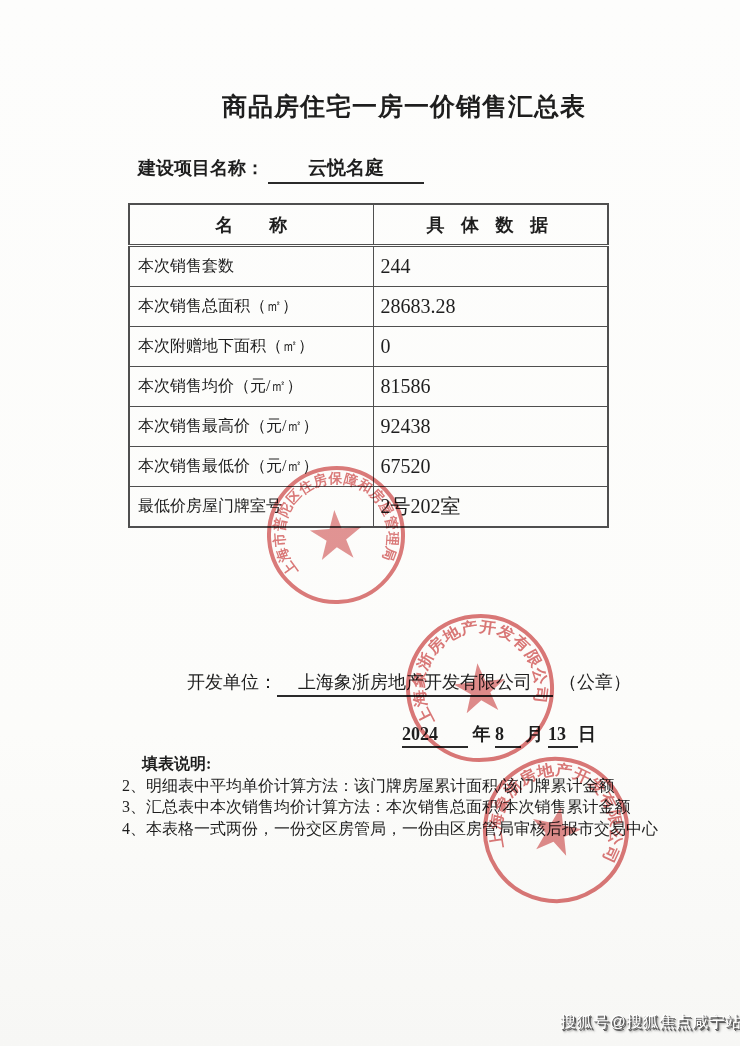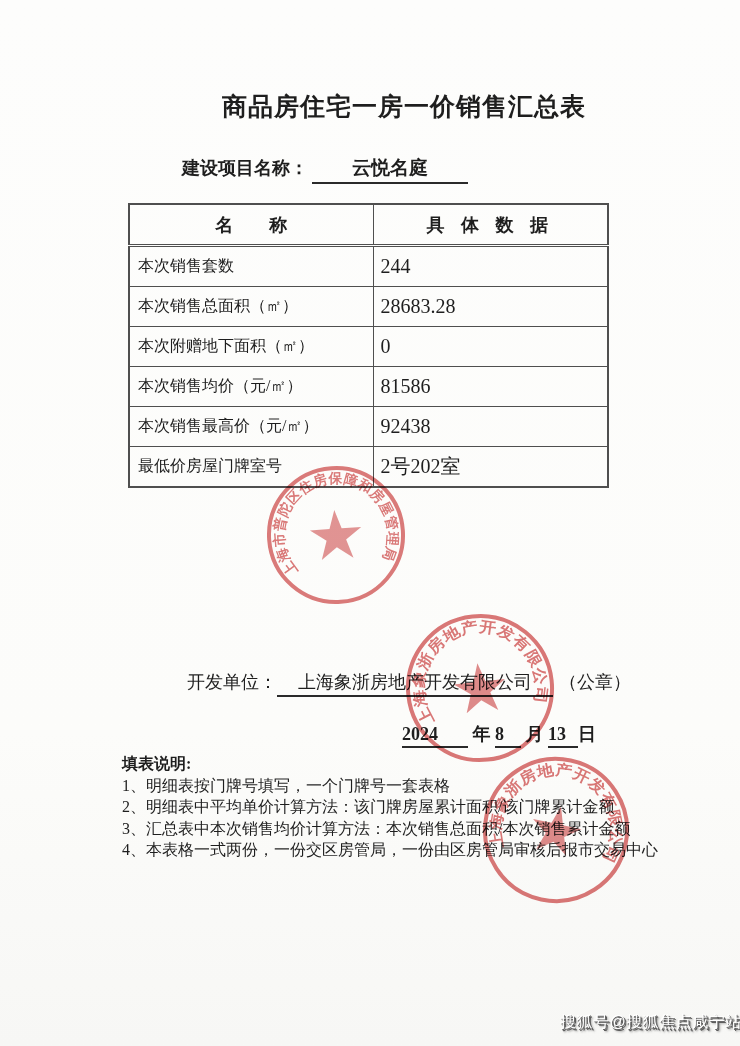--- a/index.html
+++ b/index.html
@@ -15,21 +15,21 @@
     position:absolute;inset:0;
     background:linear-gradient(180deg,#fdfdfc 0%,#fcfcfa 70%,#f7f7f5 100%);
   }
   .title{
     position:absolute;top:90px;left:0;width:740px;
     text-align:center;text-indent:20px;
     font-size:25px;font-weight:bold;letter-spacing:1px;margin-left:24px;
   }
   .project-line{
     position:absolute;top:155px;left:138px;
-    font-size:18px;font-weight:bold;white-space:nowrap;margin-left:44px;
+    font-size:18px;font-weight:bold;white-space:nowrap;
   }
   .project-underline{
     display:inline-block;width:156px;margin-left:4px;
     border-bottom:2px solid #2a2a2a;
     text-align:center;font-size:19px;font-weight:bold;
     padding-bottom:1px;
   }
   table.summary{
     position:absolute;top:203px;left:128px;
     width:479px;border-collapse:collapse;table-layout:fixed;
@@ -70,21 +70,21 @@
     display:inline-block;border-bottom:2px solid #2a2a2a;
     text-align:left;padding-bottom:1px;
   }
   .u-year{width:66px;}
   .u-month{width:26px;}
   .u-day{width:30px;}
   .notes{
     position:absolute;top:753px;left:122px;width:500px;
     font-size:16px;line-height:21.5px;
   }
-  .notes-heading{font-weight:bold;}
+  .notes-heading{font-weight:bold;margin-left:20px;}
   .notes ol{list-style:none;margin:0;padding:0;}
   .notes li{white-space:nowrap;}
   .stamps{
     position:absolute;left:0;top:0;
     mix-blend-mode:multiply;opacity:.82;
     pointer-events:none;
   }
   .stamps text{
     font-family:"Liberation Serif","DejaVu Serif",serif;
     font-weight:bold;
@@ -134,20 +134,24 @@
       </tr>
       <tr>
         <td>本次销售均价（元/㎡）</td>
         <td class="val">81586</td>
       </tr>
       <tr>
         <td>本次销售最高价（元/㎡）</td>
         <td class="val">92438</td>
       </tr>
       <tr>
+        <td>本次销售最低价（元/㎡）</td>
+        <td class="val">67520</td>
+      </tr>
+      <tr>
         <td>最低价房屋门牌室号</td>
         <td class="val">2号202室</td>
       </tr>
     </tbody>
   </table>
 
   <div class="dev-line">
     <span>开发单位：</span><span class="dev-underline">上海象浙房地产开发有限公司</span><span class="seal-note">（公章）</span>
   </div>
 
@@ -155,21 +159,20 @@
     <span class="u u-year">2024</span>
     <span>年</span>
     <span class="u u-month">8</span>
     <span>月</span>
     <span class="u u-day">13</span><span>日</span>
   </div>
 
   <div class="notes">
     <div class="notes-heading">填表说明:</div>
     <ol>
-      <li>1、明细表按门牌号填写，一个门牌号一套表格</li>
       <li>2、明细表中平均单价计算方法：该门牌房屋累计面积/该门牌累计金额</li>
       <li>3、汇总表中本次销售均价计算方法：本次销售总面积/本次销售累计金额</li>
       <li>4、本表格一式两份，一份交区房管局，一份由区房管局审核后报市交易中心</li>
     </ol>
   </div>
 
   <svg class="stamps" width="740" height="1046" viewBox="0 0 740 1046">
     <defs>
       <polygon id="star-shape" points="0,-1 0.225,-0.31 0.951,-0.309 0.363,0.118 0.588,0.809 0,0.382 -0.588,0.809 -0.363,0.118 -0.951,-0.309 -0.225,-0.31"></polygon>
       <path id="arcA" d="M 296.2 568.4 A 52 52 0 1 1 375.8 568.4" fill="none"></path>

